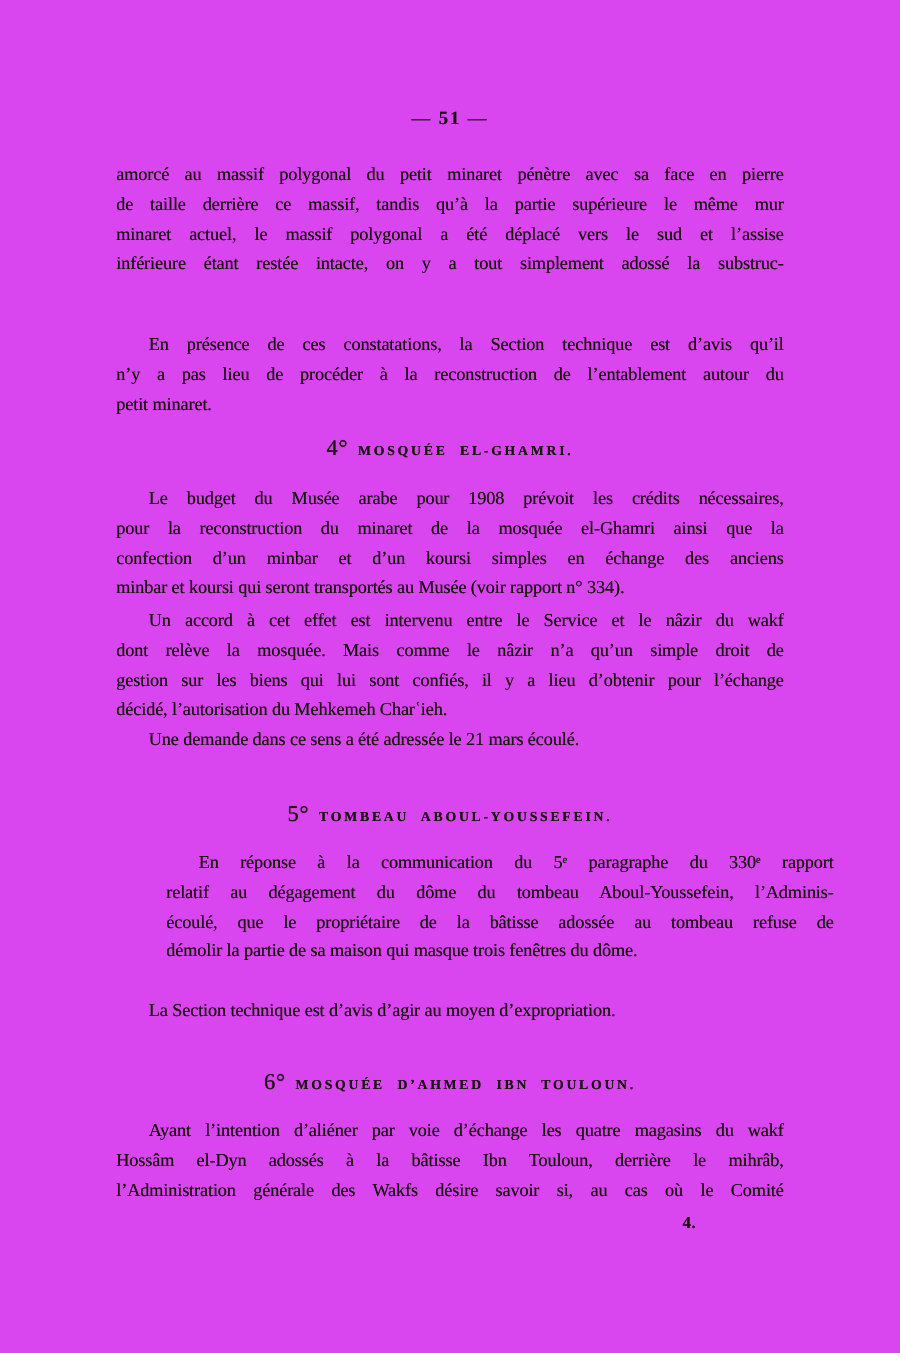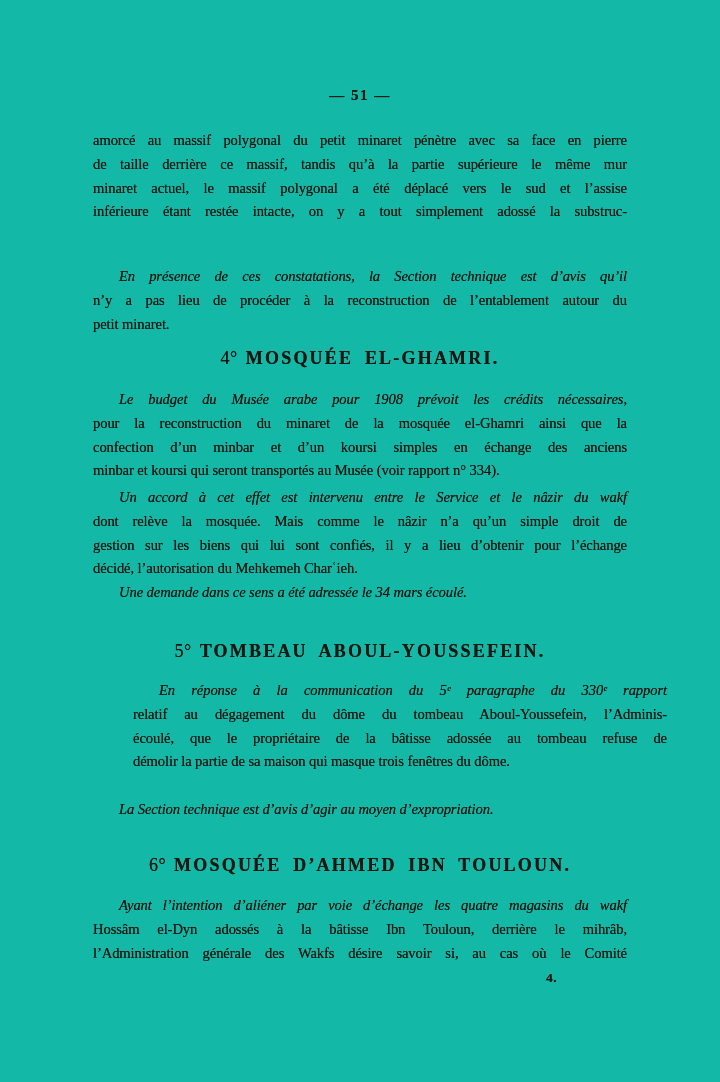--- a/index.html
+++ b/index.html
@@ -6,56 +6,56 @@
   body {
     width: 720px; height: 1082px;
     background: #ffffff;
     overflow: hidden;
     position: relative;
     font-family: "Liberation Serif", "DejaVu Serif", serif;
     color: #1b1611;
   }
   .scan-page {
     position: absolute; inset: 0;
-    background: #14b8a6;
+    background: #d946ef;
   }
   
   .block {
     position: absolute;
     left: 93px;
     width: 534px;
     font-size: 14.6px;
     line-height: 23.8px;
     letter-spacing: -0.1px;
     text-shadow: 0 0 0.5px rgba(25, 18, 10, 0.8);
   }
   .pageno {
     text-align: center;
     font-size: 15px;
     font-weight: bold;
     letter-spacing: 1.5px;
     line-height: 18px;
   }
   .tline { text-align: justify; text-align-last: justify; }
   .tline.endline { text-align-last: left; }
-  .tline.ind { padding-left: 26px; font-style: italic; }
+  .tline.ind { padding-left: 26px; }
   .heading {
     text-align: center;
     line-height: 22px;
     white-space: nowrap;
   }
   .heading .hnum {
     font-size: 18px;
     font-weight: normal;
     letter-spacing: 0.5px;
     margin-right: 8px;
     text-shadow: 0 0 0.6px rgba(25,18,10,0.9);
   }
   .heading .htitle {
-    font-size: 18px;
+    font-size: 11px;
     font-weight: bold;
     letter-spacing: 2.2px;
     word-spacing: 5px;
     text-shadow: 0 0 0.4px rgba(25,18,10,0.8);
   }
   .signature {
     position: absolute;
     left: 546px;
     top: 970px;
     font-size: 13.5px;
@@ -109,21 +109,21 @@
     </div>
 
   <div id="para4" class="block">
       <div class="tline ind">Un accord à cet effet est intervenu entre le Service et le nâzir du wakf</div>
       <div class="tline">dont relève la mosquée. Mais comme le nâzir n’a qu’un simple droit de</div>
       <div class="tline">gestion sur les biens qui lui sont confiés, il y a lieu d’obtenir pour l’échange</div>
       <div class="tline endline">décidé, l’autorisation du Mehkemeh Charʿieh.</div>
     </div>
 
   <div id="para5" class="block">
-      <div class="tline ind endline">Une demande dans ce sens a été adressée le 34 mars écoulé.</div>
+      <div class="tline ind endline">Une demande dans ce sens a été adressée le 21 mars écoulé.</div>
     </div>
 
   <div id="heading5" class="block heading">
     <span class="hnum">5°</span><span class="htitle">TOMBEAU ABOUL-YOUSSEFEIN.</span>
   </div>
 
   <div id="para6" class="block">
       <div class="tline ind">En réponse à la communication du 5ᵉ paragraphe du 330ᵉ rapport</div>
       <div class="tline">relatif au dégagement du dôme du tombeau Aboul-Youssefein, l’Adminis-</div>
       <div class="tline">écoulé, que le propriétaire de la bâtisse adossée au tombeau refuse de</div>

